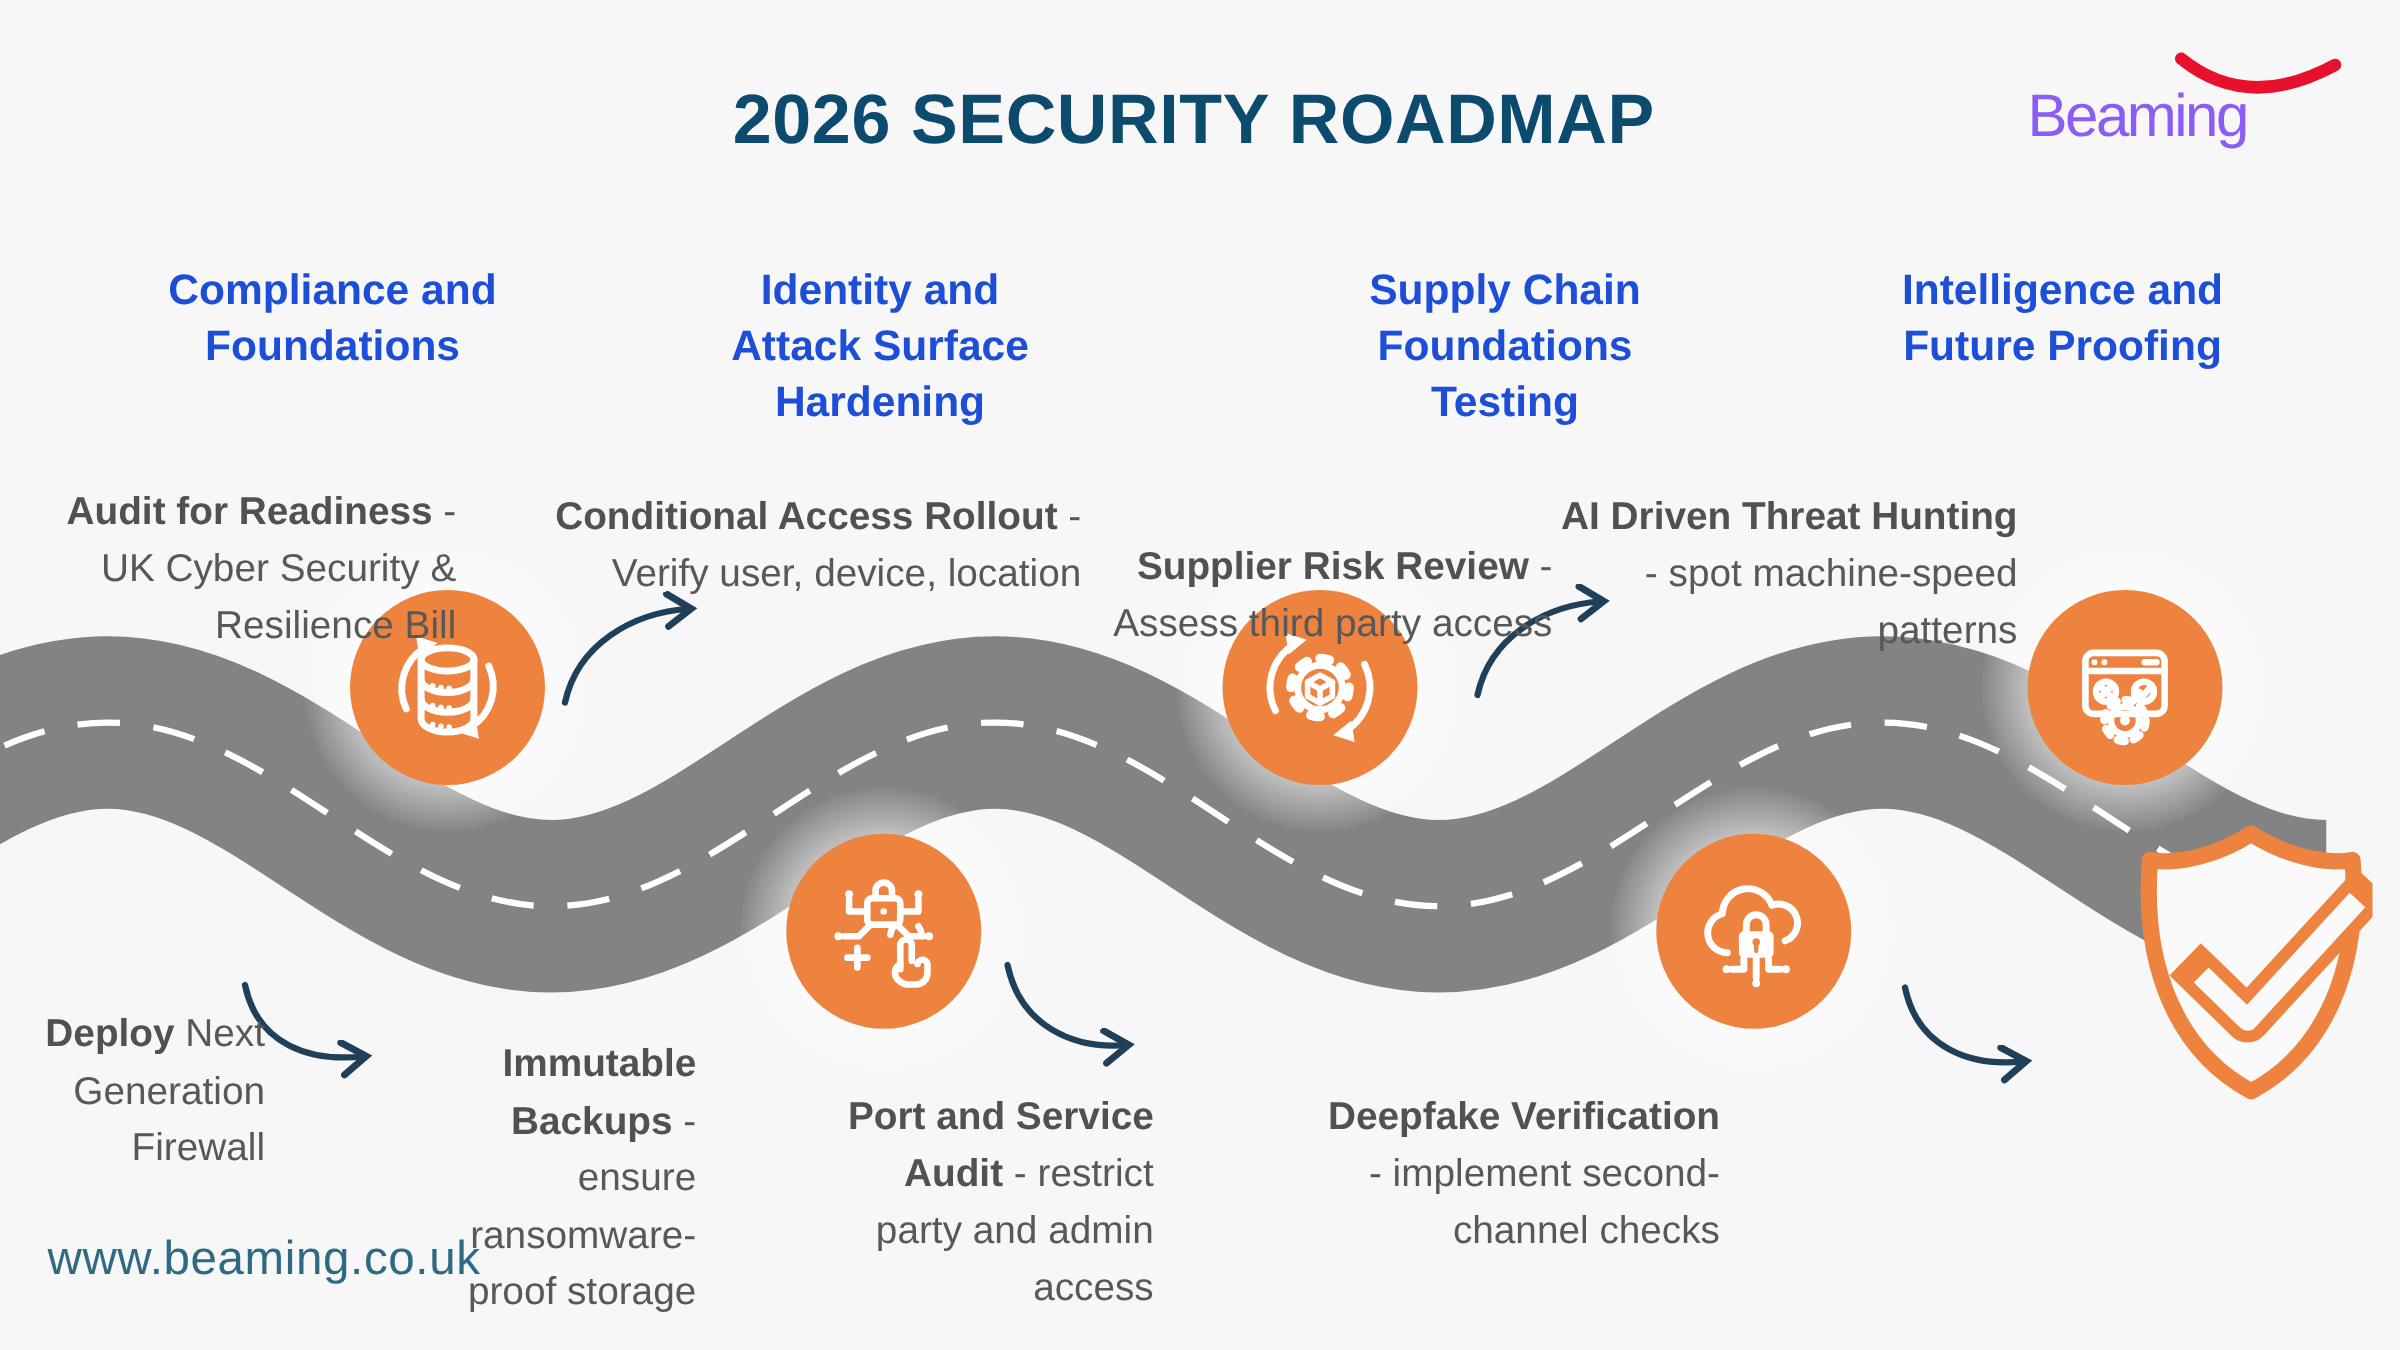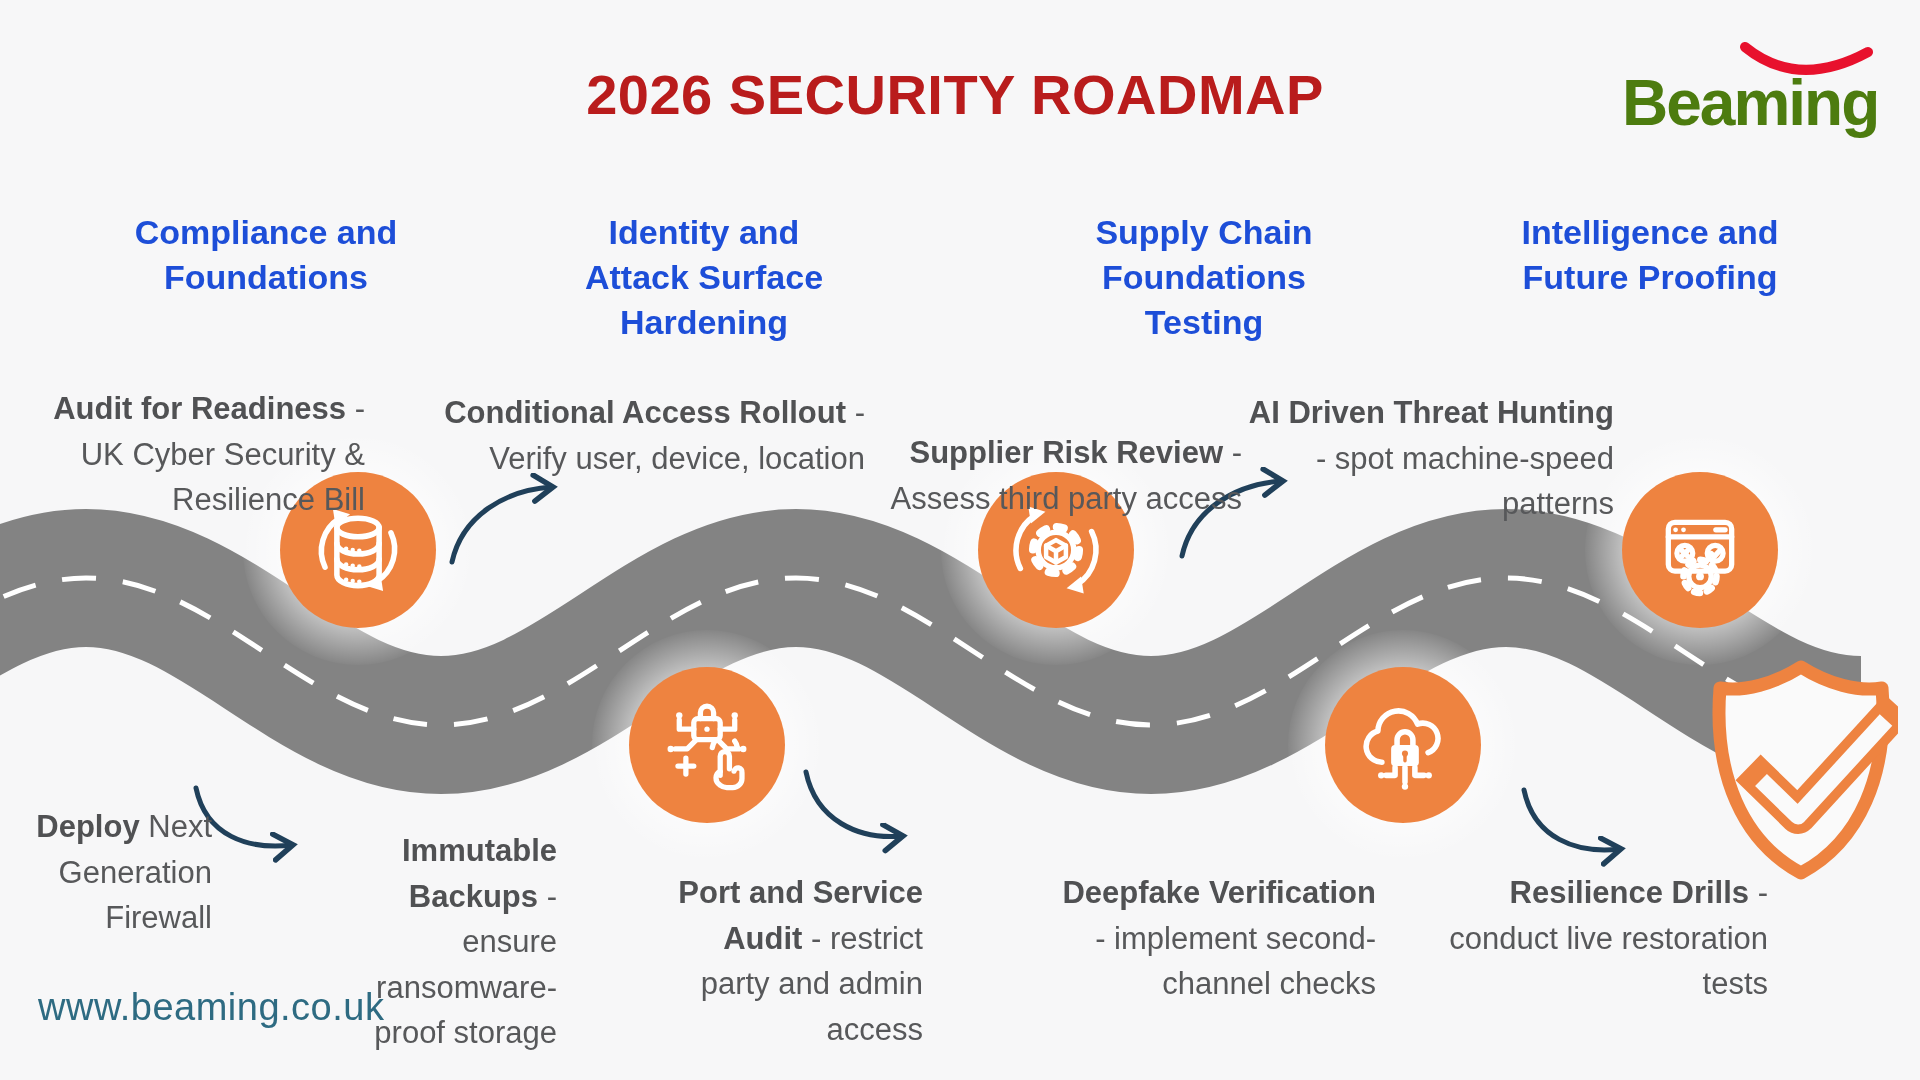--- a/index.html
+++ b/index.html
@@ -7,28 +7,28 @@
     position:relative; width:1920px; height:1080px;
     background:#f7f7f8; overflow:hidden;
     font-family:"Liberation Sans", sans-serif;
   }
   .abs { position:absolute; }
   svg { display:block; }
 
   .title {
     position:absolute; top:62px; left:0; width:1910px;
     text-align:center; font-size:56px; font-weight:800;
-    letter-spacing:0.5px; color:#b91c1c;
+    letter-spacing:0.5px; color:#0c4a6e;
   }
 
   
   .logo { position:absolute; left:1622px; top:52px; width:260px; height:110px; }
   .logo .brand {
-    position:absolute; left:0; top:14px; font-size:64px; font-weight:700;
-    letter-spacing:-2px; color:#4d7c0f;
+    position:absolute; left:0; top:14px; font-size:48px; font-weight:400;
+    letter-spacing:-2px; color:#8b5cf6;
   }
   .logo .swoosh { position:absolute; left:118px; top:-12px; }
 
   
   .phase {
     position:absolute; text-align:center; color:#1d4ed8;
     font-size:34px; font-weight:700; line-height:1.32;
   }
   .ph1 { left:106px;  top:210px; width:320px; }
   .ph2 { left:564px;  top:210px; width:280px; }
@@ -133,21 +133,20 @@
   <div class="phase ph4">Intelligence and Future Proofing</div>
 
   <div class="note m1"><b>Audit for Readiness</b><span> - UK Cyber Security &amp; Resilience Bill</span></div>
   <div class="note m2"><b>Deploy</b><span> Next Generation Firewall</span></div>
   <div class="note m3"><b>Immutable Backups</b><span> - ensure ransomware-proof storage</span></div>
   <div class="note m4"><b>Conditional Access Rollout</b><span> - Verify user, device, location</span></div>
   <div class="note m5"><b>Port and Service Audit</b><span> - restrict party and admin access</span></div>
   <div class="note m6"><b>Supplier Risk Review</b><span> - Assess third party access</span></div>
   <div class="note m7"><b>Deepfake Verification</b><span> - implement second-channel checks</span></div>
   <div class="note m8"><b>AI Driven Threat Hunting</b><span> - spot machine-speed patterns</span></div>
-  <div class="note m9"><b>Resilience Drills</b><span> - conduct live restoration tests</span></div>
 
   <div class="badge i1">
     <svg viewBox="0 0 100 100" fill="none" stroke="#fff" stroke-width="4.2" stroke-linecap="round">
       <ellipse cx="50" cy="33" rx="16" ry="7"></ellipse>
       <path d="M34 33 v36 c0 4.5 7.2 8 16 8 s16 -3.5 16 -8 V33"></path>
       <path d="M34 45 c0 4.5 7.2 8 16 8 s16 -3.5 16 -8"></path>
       <path d="M34 57 c0 4.5 7.2 8 16 8 s16 -3.5 16 -8"></path>
       <g fill="#fff" stroke="none">
         <circle cx="41" cy="49" r="1.7"></circle>
           <circle cx="46" cy="50" r="1.7"></circle>

